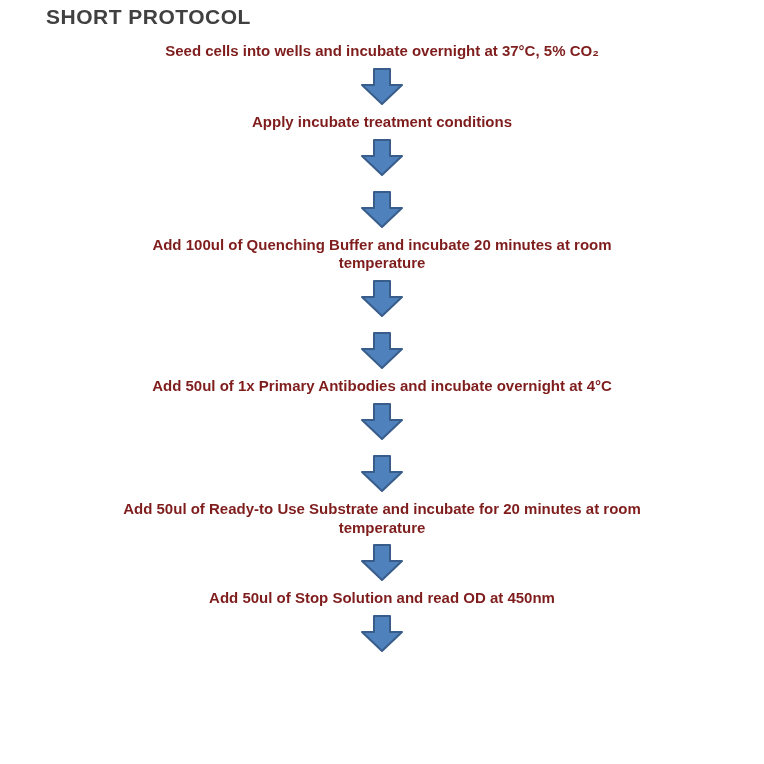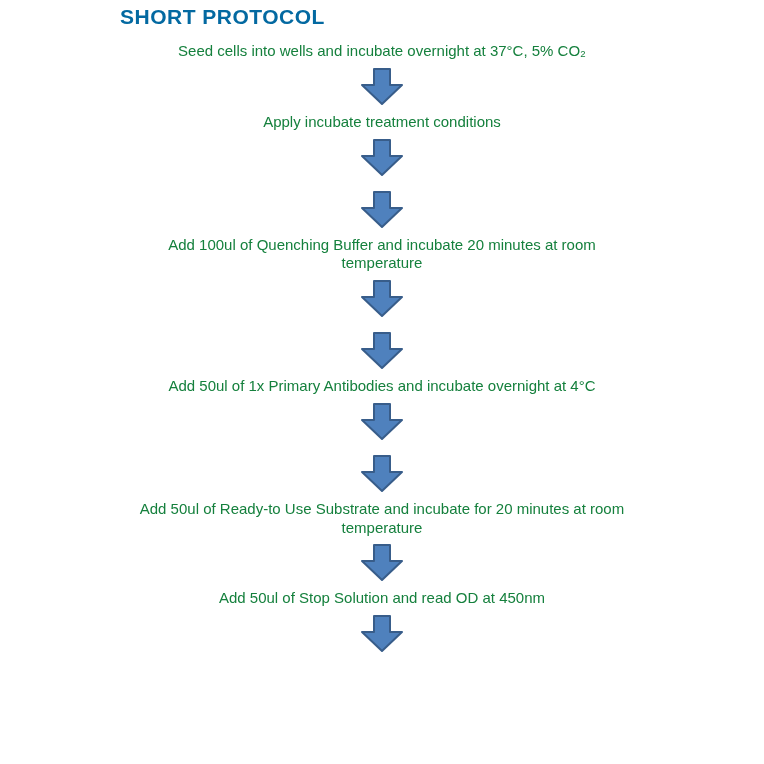--- a/index.html
+++ b/index.html
@@ -13,36 +13,36 @@
     overflow: hidden;
     font-family: "Liberation Sans", sans-serif;
   }
   .page {
     width: 764px;
     height: 764px;
     box-sizing: border-box;
     padding-top: 5px;
   }
   .title {
-    margin: 0 0 13px 120px;
+    margin: 0 0 13px 46px;
     font-size: 21px;
     font-weight: bold;
     letter-spacing: 0.5px;
-    color: #0369a1;
+    color: #404040;
     white-space: nowrap;
   }
   .flow {
     display: flex;
     flex-direction: column;
     align-items: center;
   }
   .step {
     font-size: 15px;
-    font-weight: normal;
-    color: #15803d;
+    font-weight: bold;
+    color: #7f1d1d;
     text-align: center;
     line-height: 1.25;
     white-space: pre-line;
     max-width: 640px;
   }
   .arrow {
     display: block;
     margin: 7px 0 7px 0;
     line-height: 0;
   }

